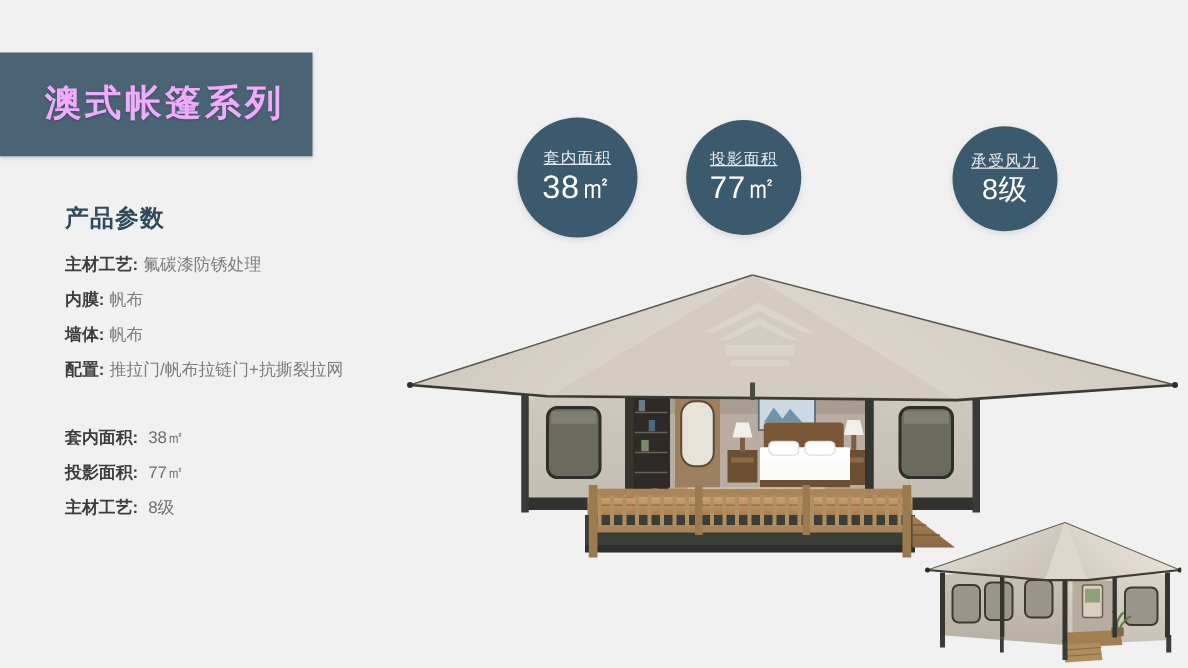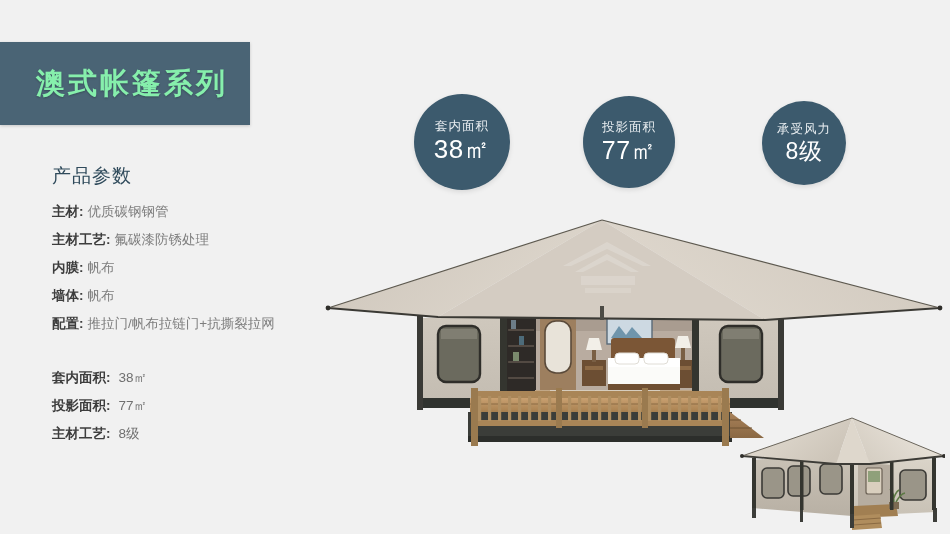--- a/index.html
+++ b/index.html
@@ -31,41 +31,41 @@
     top: 42px;
     width: 250px;
     height: 83px;
     background: #4a6475;
     box-shadow: 0 1px 3px rgba(0,0,0,0.18);
     display: flex;
     align-items: center;
     justify-content: center;
   }
   .title-banner .title-text {
-    color: #86efac;
+    color: #f0abfc;
     font-size: 29px;
     font-weight: bold;
     letter-spacing: 3px;
     line-height: 1;
     padding-left: 14px;
     text-shadow: 0 1px 2px rgba(0,0,0,0.25);
     text-align: right;
   }
 
   
   .info-panel {
     position: absolute;
     left: 52px;
     top: 165px;
     width: 300px;
   }
   .section-heading {
     color: #2f4a5b;
     font-size: 19px;
-    font-weight: normal;
+    font-weight: bold;
     letter-spacing: 1px;
     margin: 0 0 10px 0;
     line-height: 1.2;
   }
   .spec-list {
     margin: 0;
     padding: 0;
     list-style: none;
   }
   .spec-row {
@@ -104,30 +104,31 @@
     color: #ffffff;
     text-align: center;
     box-shadow: 0 2px 5px rgba(0,0,0,0.10);
   }
   .stat-circle .stat-label {
     font-size: 12.5px;
     letter-spacing: 1px;
     color: #e9eef1;
     line-height: 1.1;
     margin-bottom: 2px;
+    text-decoration: underline;
   }
   .stat-circle .stat-value {
     font-size: 26px;
     font-weight: 300;
     line-height: 1.05;
     color: #ffffff;
     letter-spacing: 0.5px;
   }
   #stat-circle-1 { left: 414px; top: 94px; width: 96px;  height: 96px; }
-  #stat-circle-2 { left: 583px; top: 96px; width: 92px;  height: 92px; }
+  #stat-circle-2 { left: 549px; top: 96px; width: 92px;  height: 92px; }
   #stat-circle-3 { left: 762px; top: 101px; width: 84px; height: 84px; }
   #stat-circle-3 .stat-value { font-size: 23px; }
   #stat-circle-2 .stat-value { font-size: 25px; }
 
   
   .tent-main {
     position: absolute;
     left: 320px;
     top: 198px;
     width: 630px;
@@ -158,24 +159,20 @@
 <div class="page">
 
   <div class="title-banner">
     <span class="title-text">澳式帐篷系列</span>
   </div>
 
   <div class="info-panel">
 
     <h2 class="section-heading">产品参数</h2>
     <ul class="spec-list products">
-      <li class="spec-row">
-        <span class="spec-label">主材:</span>
-        <span class="spec-value">优质碳钢钢管</span>
-      </li>
       <li class="spec-row">
         <span class="spec-label">主材工艺:</span>
         <span class="spec-value">氟碳漆防锈处理</span>
       </li>
       <li class="spec-row">
         <span class="spec-label">内膜:</span>
         <span class="spec-value">帆布</span>
       </li>
       <li class="spec-row">
         <span class="spec-label">墙体:</span>

